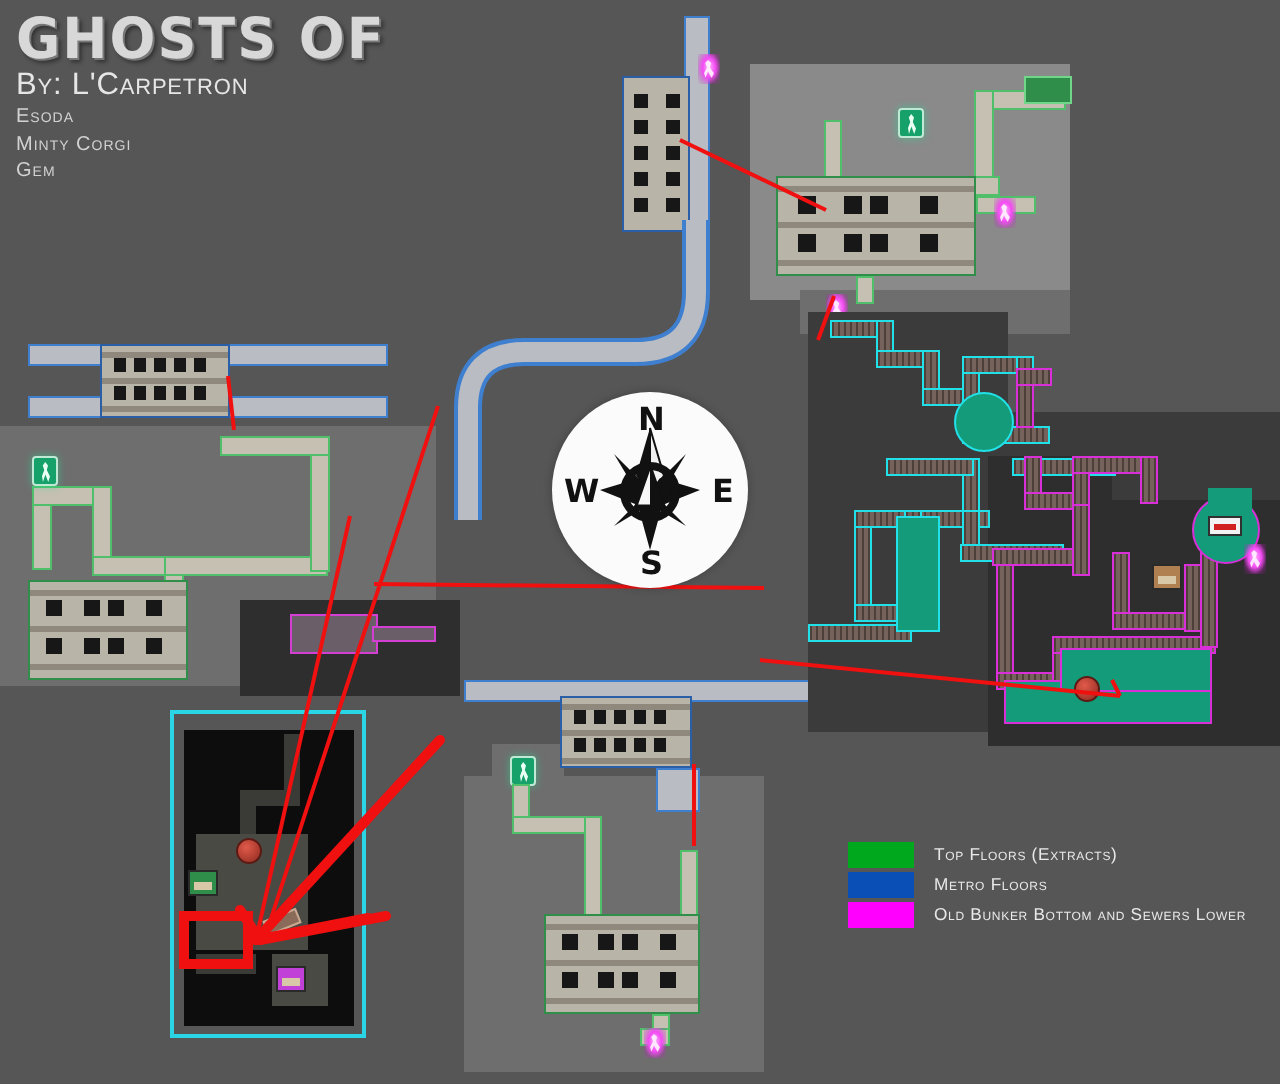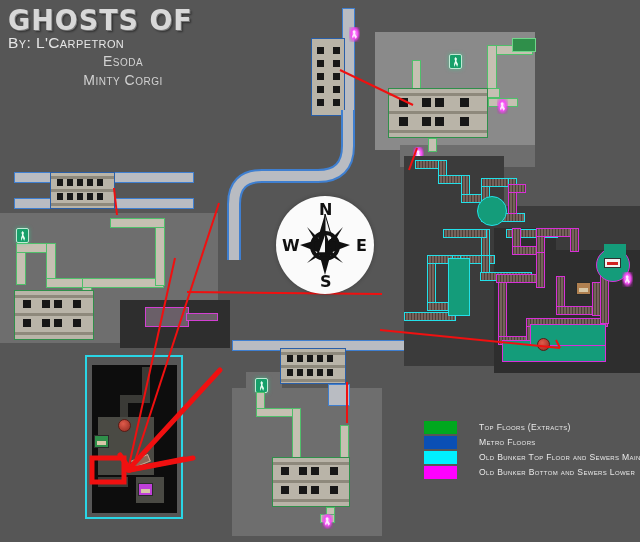--- a/index.html
+++ b/index.html
@@ -23,22 +23,22 @@
       text-shadow:1px 1px 0 #888, 2px 3px 3px rgba(0,0,0,.5);
       transform:scaleY(1.1) scaleX(1.02);transform-origin:left top;}
   .soldier{position:absolute;left:118px;top:36px;width:34px;height:44px;
       opacity:.85;}
   .map-title{margin-top:16px;font-size:15.5px;color:#e6e6e6;
       font-variant:small-caps;letter-spacing:.4px;font-weight:normal;}
   .map-author{font-size:15.5px;color:#e6e6e6;font-variant:small-caps;
       letter-spacing:.4px;margin-top:1px;}
   .assist-head{margin-top:9px;font-size:8.5px;color:#d2d2d2;
       font-variant:small-caps;letter-spacing:.5px;}
-  .assist-item{font-size:14px;color:#d2d2d2;font-variant:small-caps;
-      letter-spacing:.5px;line-height:1.35;text-align:center;}
+  .assist-item{font-size:10px;color:#d2d2d2;font-variant:small-caps;
+      letter-spacing:.5px;line-height:1.35;}
 
   
   .plot{position:absolute;background:#8a8a8a;}
   .plot.dark{background:#3b3b3b;}
   .plot.mid{background:#6e6e6e;}
   .plot.vdark{background:#2e2e2e;}
 
   
   .bldg{position:absolute;background:#b9b4a8;box-sizing:border-box;}
   .bldg.top{border:1.5px solid #2f8f4a;}
@@ -100,21 +100,21 @@
 
   
   #inset{left:85px;top:355px;width:98px;height:164px;
       border:2.5px solid #2ad6e6;box-sizing:border-box;background:#565656;}
   #insetInner{position:absolute;left:5px;top:8px;width:85px;height:148px;background:#0d0d0d;}
 
   
   #legend{left:424px;top:420px;width:212px;}
   .lrow{display:flex;align-items:center;height:14px;margin-bottom:1px;}
   .sw{width:33px;height:13px;flex:0 0 33px;}
-  .ltext{margin-left:22px;font-size:8.6px;color:#e9e9e9;
+  .ltext{margin-left:10px;font-size:8.6px;color:#e9e9e9;
       font-variant:small-caps;letter-spacing:.35px;white-space:nowrap;}
 
   
   #annot{position:absolute;left:0;top:0;width:640px;height:542px;
       pointer-events:none;}
 </style>
 </head>
 <body>
 
 <div id="root">
@@ -364,20 +364,21 @@
       <line x1="560" y1="348" x2="556" y2="340" stroke="#f01010" stroke-width="2"></line>
     </svg>
 
   </div>
 
   <div class="abs" id="titleblock">
     <div class="logo-line1">GHOSTS OF</div>
     <div class="map-author">By: L'Carpetron</div>
     <div class="assist-item">Esoda</div>
     <div class="assist-item">Minty Corgi</div>
+    <div class="assist-item">Gem</div>
   </div>
 
   <div class="abs" id="compass">
     <svg width="98" height="98" viewBox="0 0 98 98">
       <path d="M49 18 L56 42 L49 50 L42 42 Z" fill="#111"></path>
       <path d="M49 18 L56 42 L49 50 Z" fill="#f2f2f2" stroke="#111" stroke-width="1"></path>
       <path d="M24 49 L44 43 L49 50 L44 57 Z" fill="#111"></path>
       <path d="M74 49 L54 43 L49 50 L54 57 Z" fill="#111"></path>
       <path d="M49 79 L43 57 L49 50 L55 57 Z" fill="#111"></path>
       <path d="M31 31 L45 45 L40 46 Z" fill="#111"></path>
@@ -397,22 +398,18 @@
   <div class="abs" id="legend">
     <div class="lrow">
       <div class="sw" style="background: rgb(0, 168, 30);"></div>
       <div class="ltext">Top Floors (Extracts)</div>
     </div>
     <div class="lrow">
       <div class="sw" style="background: rgb(10, 79, 181);"></div>
       <div class="ltext">Metro Floors</div>
     </div>
     <div class="lrow">
-      <div class="sw" style="background: rgb(0, 240, 255);"></div>
-      <div class="ltext">Old Bunker Top Floor and Sewers Main</div>
-    </div>
-    <div class="lrow">
       <div class="sw" style="background: rgb(255, 0, 255);"></div>
       <div class="ltext">Old Bunker Bottom and Sewers Lower</div>
     </div>
   </div>
 
 </div>
 
 </body></html>

